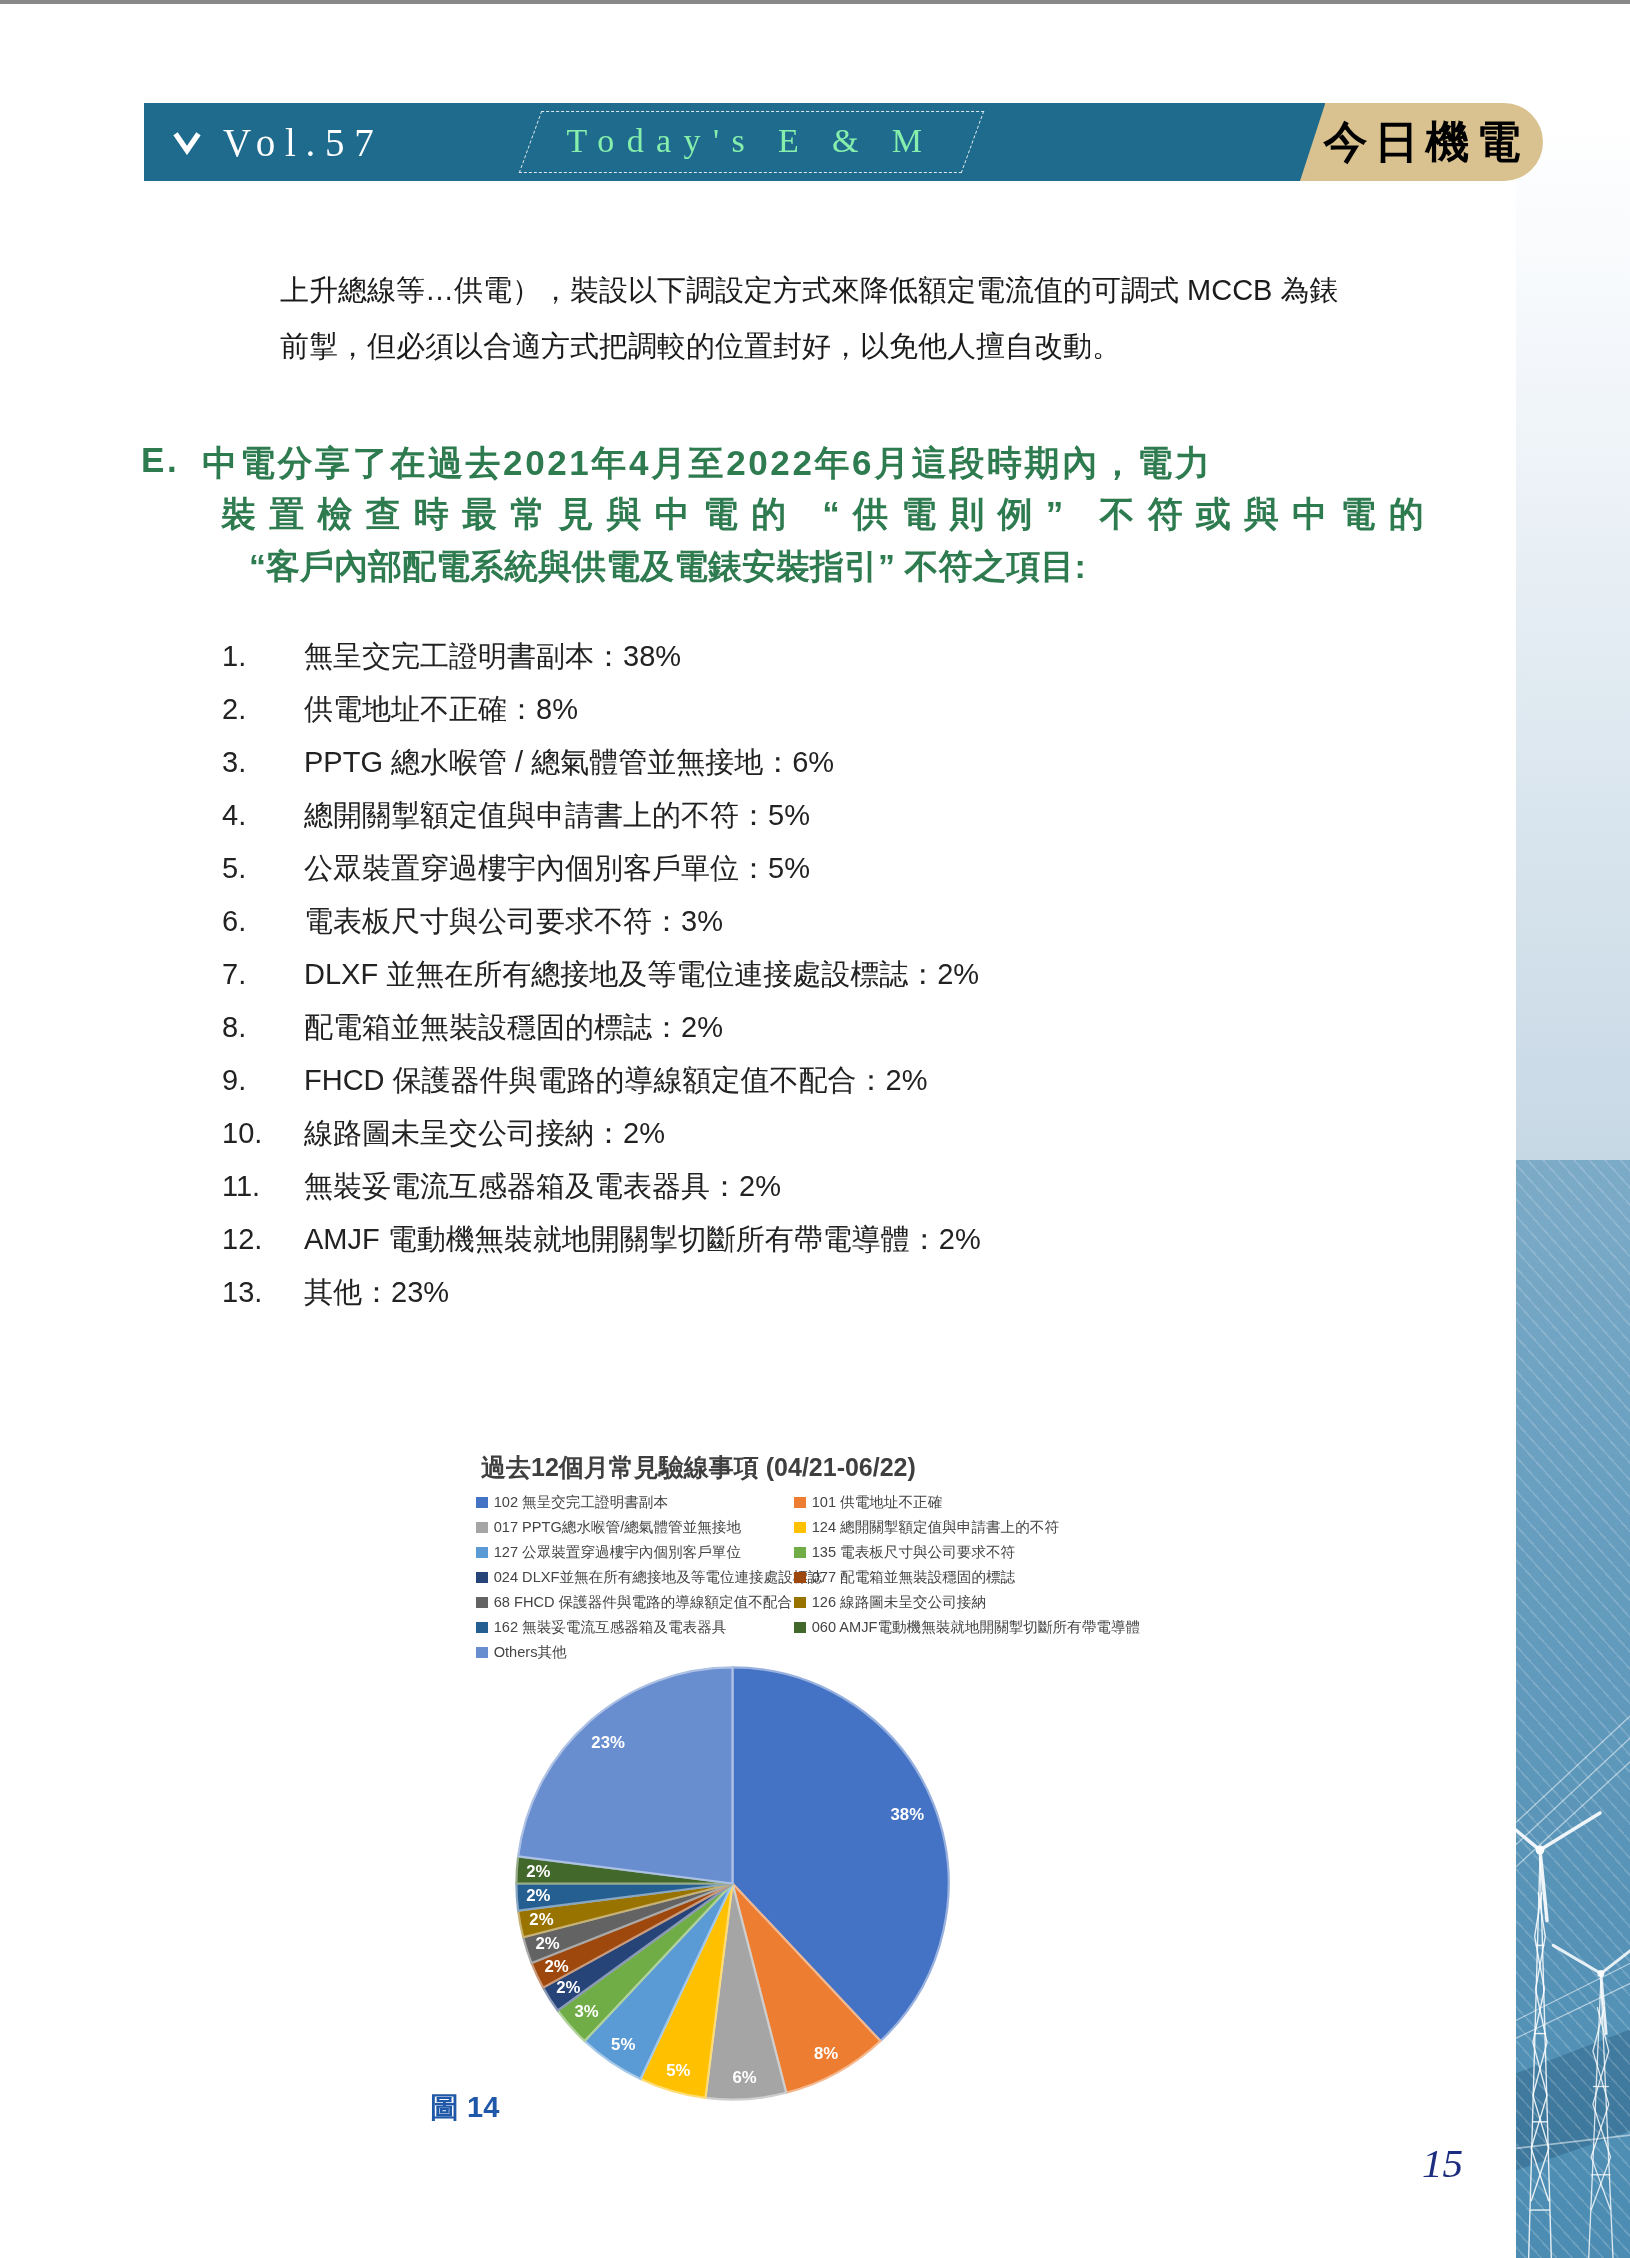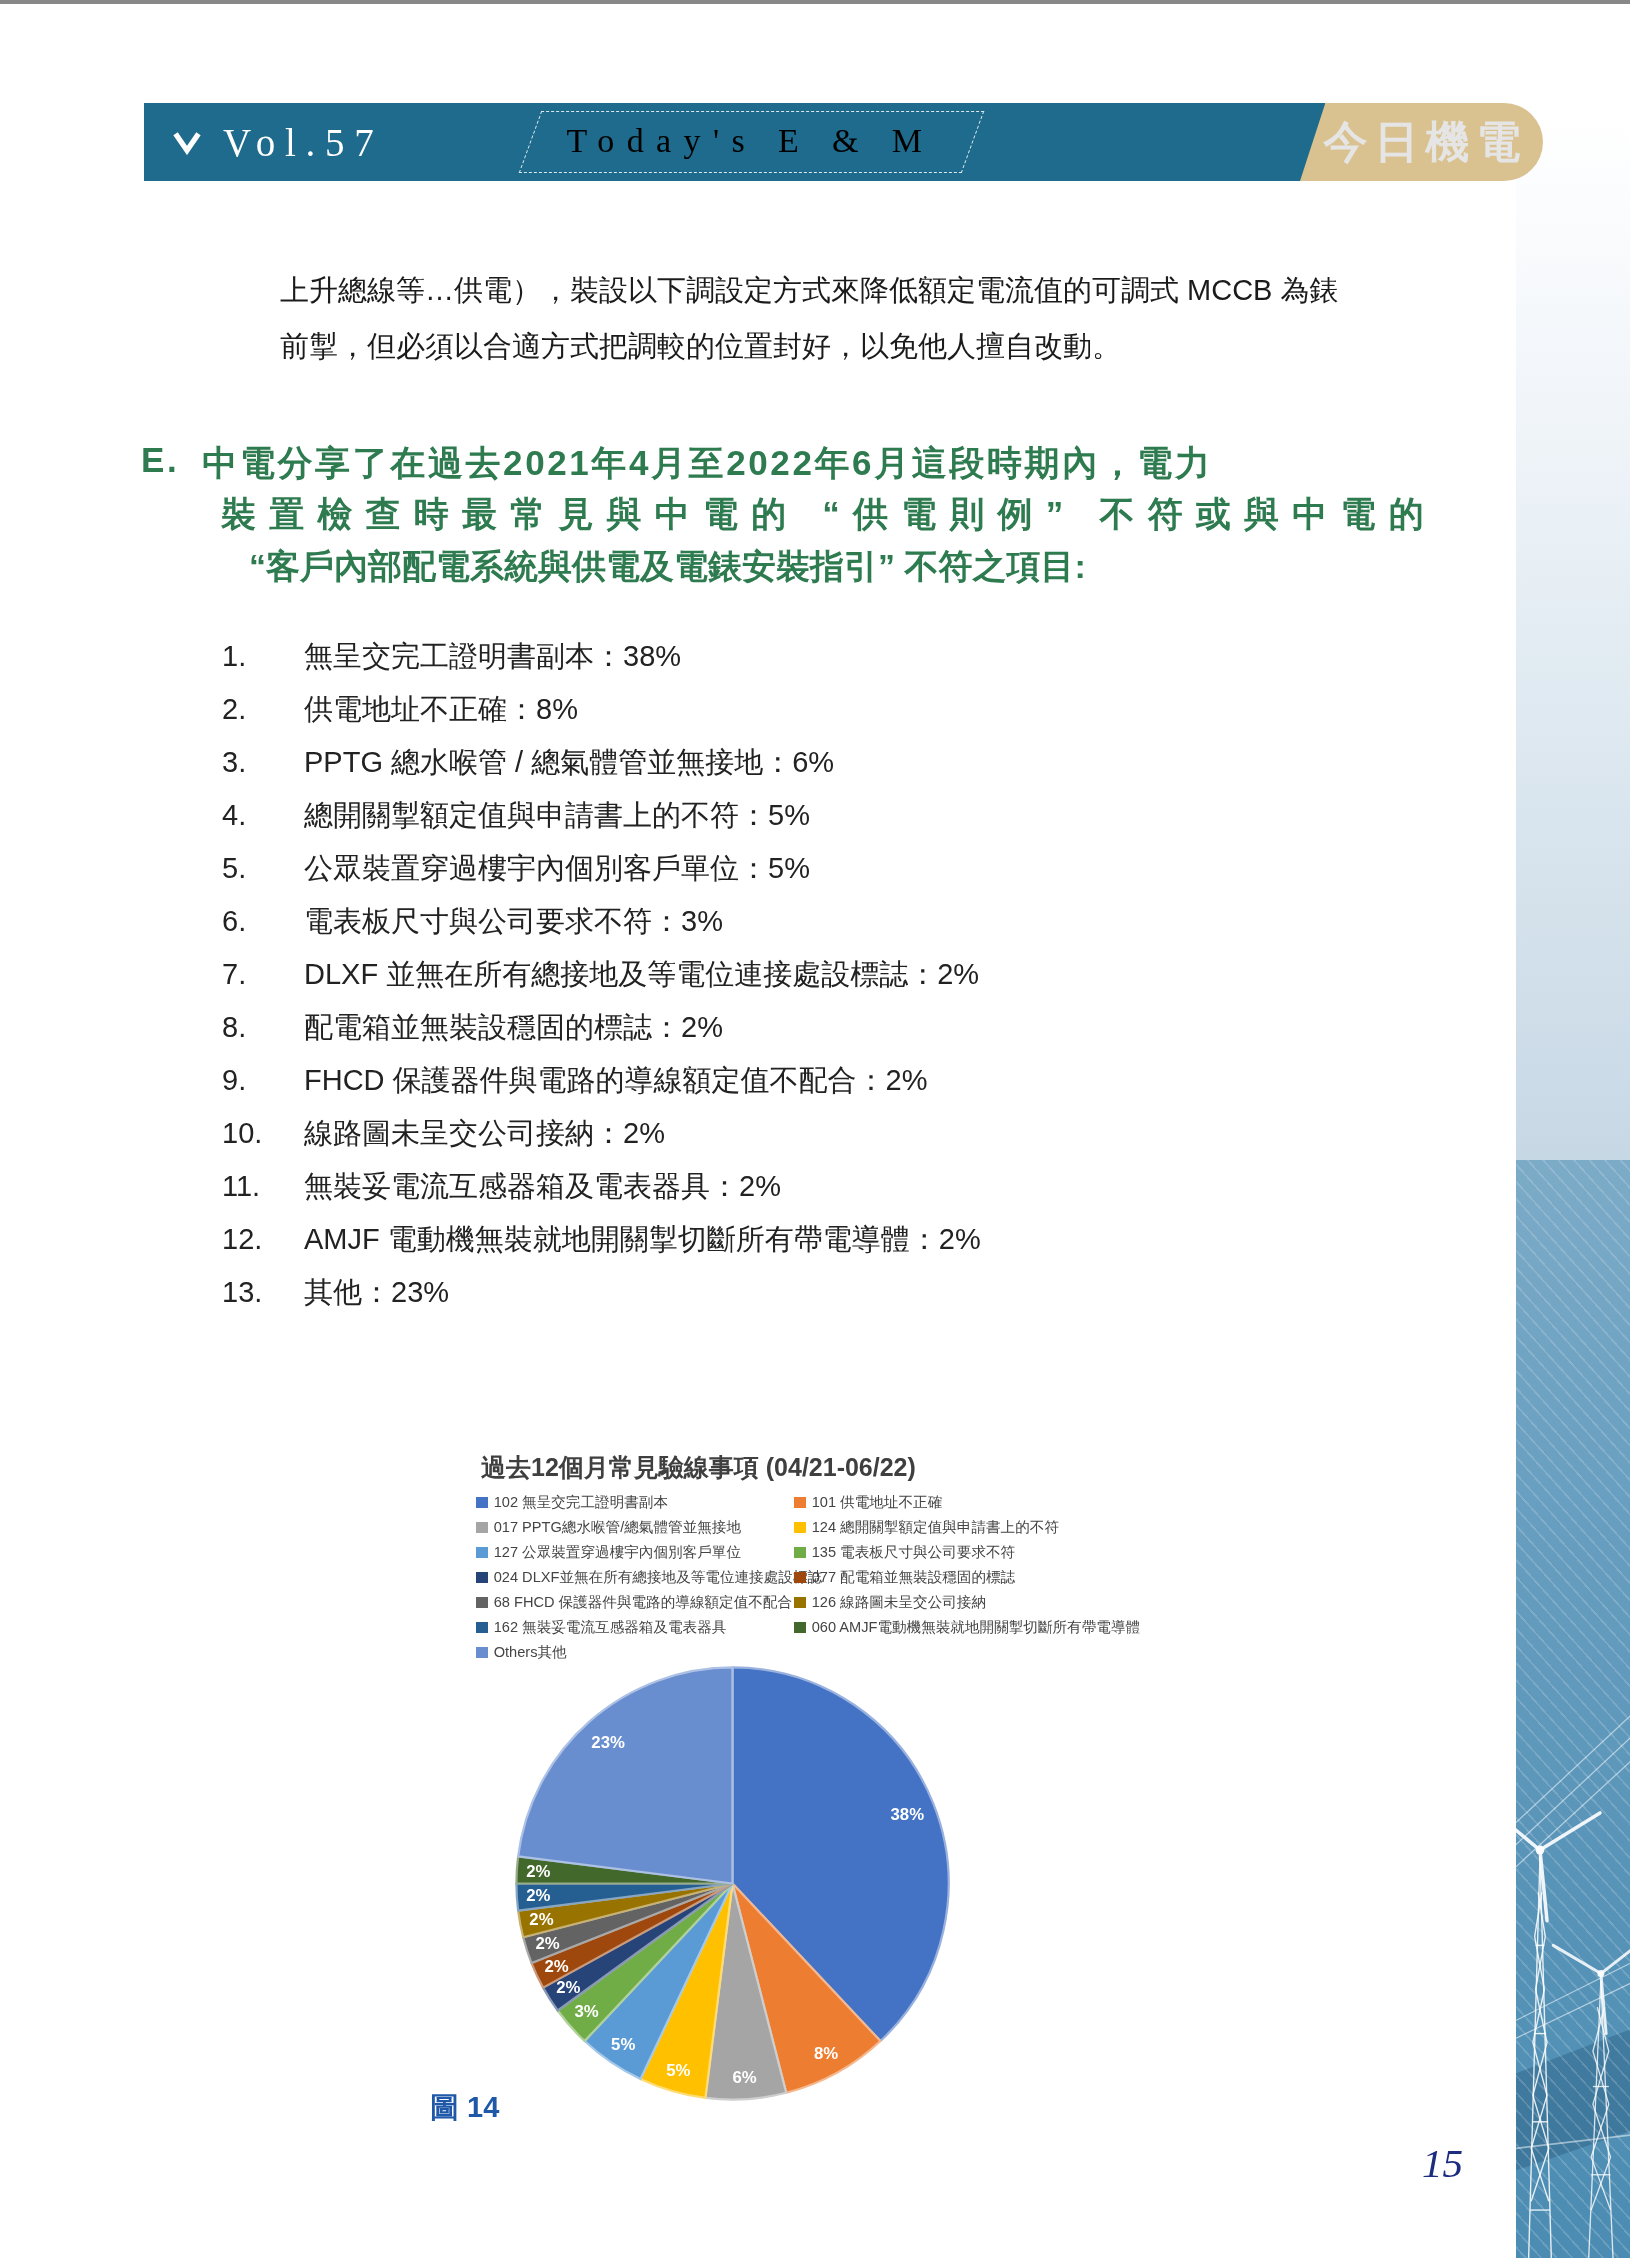--- a/index.html
+++ b/index.html
@@ -18,26 +18,26 @@
     opacity:.8;}
   .band-photo svg{position:absolute;left:0;top:0;}
   
   .header-bar{position:absolute;left:144px;top:99px;width:1315px;height:78px;background:#1E6B8D;}
   .hdr-vol{position:absolute;left:28px;top:0;height:78px;display:flex;align-items:center;gap:21px;color:#fff;}
   .hdr-vol .vol-text{font-family:"Liberation Serif", serif;font-size:39px;letter-spacing:9.7px;color:#fff;}
   .hdr-par{position:absolute;left:386px;top:8px;width:441px;height:60px;
     border:1.8px dashed rgba(255,255,255,0.85);transform:skewX(-20deg);}
   .hdr-par-text{position:absolute;left:386px;top:8px;width:441px;height:60px;
     display:flex;align-items:center;justify-content:center;
-    font-family:"Liberation Serif", serif;font-size:34px;letter-spacing:12.4px;color:#000000;white-space:nowrap;}
+    font-family:"Liberation Serif", serif;font-size:34px;letter-spacing:12.4px;color:#86efac;white-space:nowrap;}
   .hdr-badge{position:absolute;left:1156px;top:0;width:243px;height:78px;}
   .hdr-badge .cap{position:absolute;left:25px;top:0;width:218px;height:78px;background:#D9C28F;border-radius:0 39px 39px 0;}
   .hdr-badge .slant{position:absolute;left:0;top:0;width:106px;height:78px;background:#D9C28F;transform:skewX(-18deg);transform-origin:bottom left;}
   .hdr-badge .badge-text{position:absolute;left:26.5px;top:0;width:198px;height:78px;display:flex;align-items:center;justify-content:center;
-    font-size:44px;font-weight:700;color:#e5e5e5;letter-spacing:7px;white-space:nowrap;}
+    font-size:44px;font-weight:700;color:#000000;letter-spacing:7px;white-space:nowrap;}
   
   .intro{position:absolute;left:280px;top:258px;width:1235px;font-size:29px;line-height:56px;color:#1b1b1b;}
   .heading{position:absolute;color:#2E7B50;font-weight:600;white-space:nowrap;}
   .heading-l1{left:141px;top:436px;font-size:35px;letter-spacing:2.6px;display:flex;}
   .heading-l1 .hnum{margin-right:23px;}
   .heading-l2{left:221px;top:487px;font-size:35px;letter-spacing:13.2px;}
   .heading-l3{left:249px;top:540px;font-size:34px;letter-spacing:0px;font-weight:800;}
   .list{position:absolute;left:222px;top:626px;width:1235px;}
   .list-row{display:flex;height:53px;align-items:center;font-size:29px;color:#222;}
   .list-row .num{width:82px;flex:0 0 82px;}

